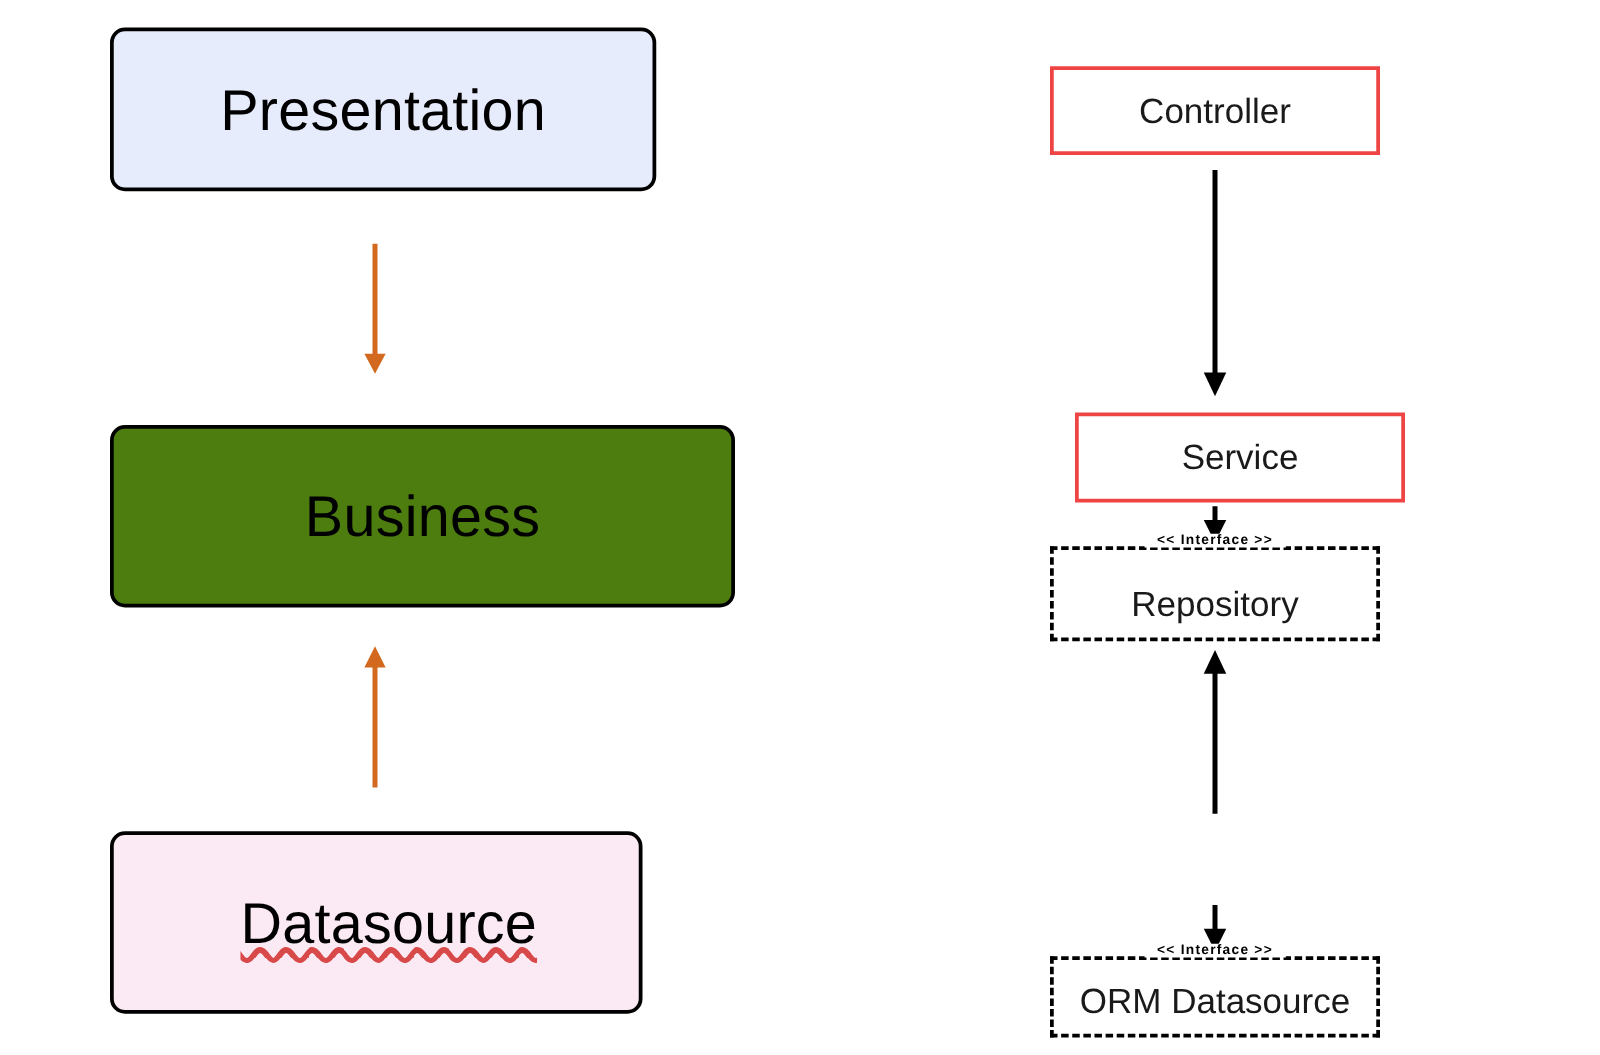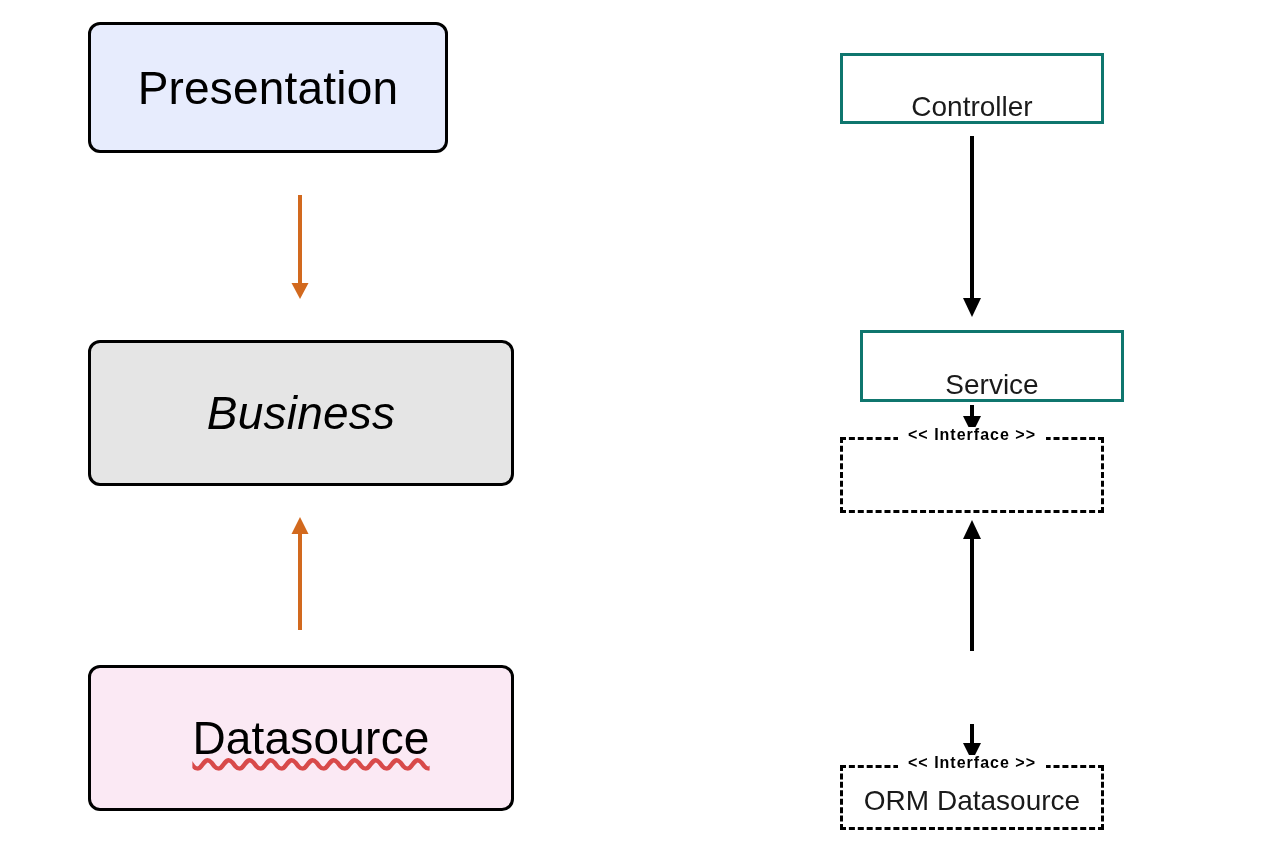--- a/index.html
+++ b/index.html
@@ -33,32 +33,32 @@
     letter-spacing: 0.2px;
     line-height: 1;
     white-space: nowrap;
   }
   .layer-label.spellcheck {
     text-decoration: underline wavy #d84a4a;
     text-decoration-skip-ink: none;
     text-underline-offset: 4px;
   }
 
-  #box-presentation { left: 88px;  top: 22px;  width: 360px; height: 131px; background: #e7ecfd; }
-  #box-business     { left: 88px;  top: 340px; width: 426px; height: 146px; background: #e5e5e5; font-style: italic; }
+  #box-presentation { left: 88px;  top: 22px;  width: 437px; height: 131px; background: #e7ecfd; }
+  #box-business     { left: 88px;  top: 340px; width: 500px; height: 146px; background: #4d7c0f; }
   #box-datasource   { left: 88px;  top: 665px; width: 426px; height: 146px; background: #fbe9f4; padding-left: 20px; }
 
   
   .comp-box {
     position: absolute;
     box-sizing: border-box;
-    border: 3px solid #0f766e;
+    border: 3px solid #ef4444;
     background: #ffffff;
     display: flex;
-    align-items: flex-end;
+    align-items: center;
     justify-content: center;
   }
   .comp-label {
     font-size: 28px;
     color: #1a1a1a;
     line-height: 1;
     white-space: nowrap;
   }
   #box-controller     { left: 840px; top: 53px;  width: 264px; height: 71px; }
   #box-service        { left: 840px; top: 330px; width: 264px; height: 72px; margin-left: 20px; }
@@ -84,21 +84,21 @@
     white-space: nowrap;
     padding-bottom: 12px;
   }
   .iface-tag {
     position: absolute;
     top: -13px;
     left: 50%;
     transform: translateX(-50%);
     background: #ffffff;
     padding: 0 10px;
-    font-size: 16px;
+    font-size: 11px;
     font-weight: bold;
     letter-spacing: 1px;
     color: #000000;
     line-height: 1;
     white-space: nowrap;
   }
 
   
   .arrow { position: absolute; }
   .arrow svg { display: block; overflow: visible; }
@@ -151,20 +151,21 @@
 
   <div class="arrow" style="left: 960px; top: 405px; width: 24px; height: 31px;">
     <svg width="24" height="31" viewBox="0 0 24 31" aria-hidden="true">
       <line x1="12" y1="0" x2="12" y2="14" stroke="#000000" stroke-width="4"></line>
       <polygon points="12,29 3,11 21,11" fill="#000000"></polygon>
     </svg>
   </div>
 
   <div class="iface-box" id="box-repository">
     <span class="iface-tag">&lt;&lt; Interface &gt;&gt;</span>
+    <span class="iface-body">Repository</span>
   </div>
 
   <div class="arrow" style="left: 960px; top: 518px; width: 24px; height: 133px;">
     <svg width="24" height="133" viewBox="0 0 24 133" aria-hidden="true">
       <line x1="12" y1="133" x2="12" y2="18" stroke="#000000" stroke-width="4"></line>
       <polygon points="12,2 3,21 21,21" fill="#000000"></polygon>
     </svg>
   </div>
 
 

